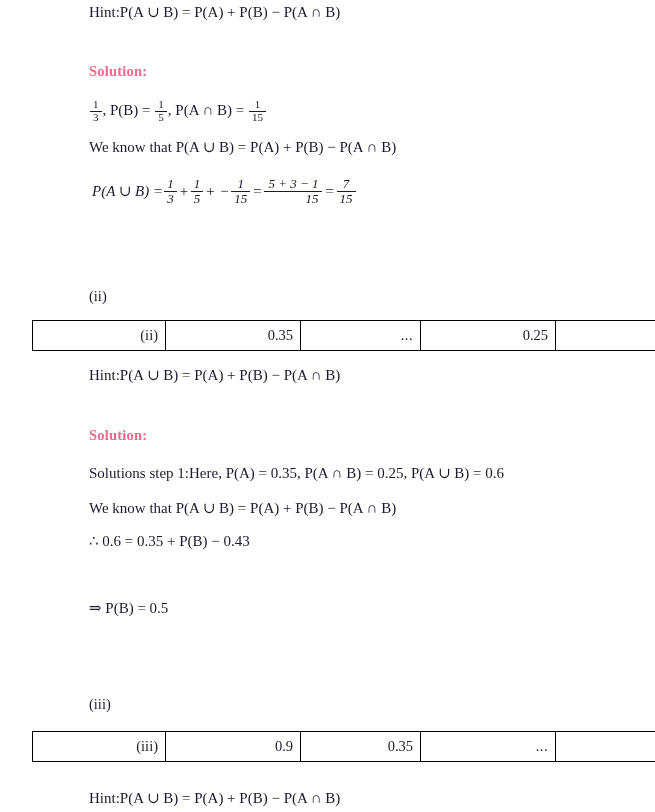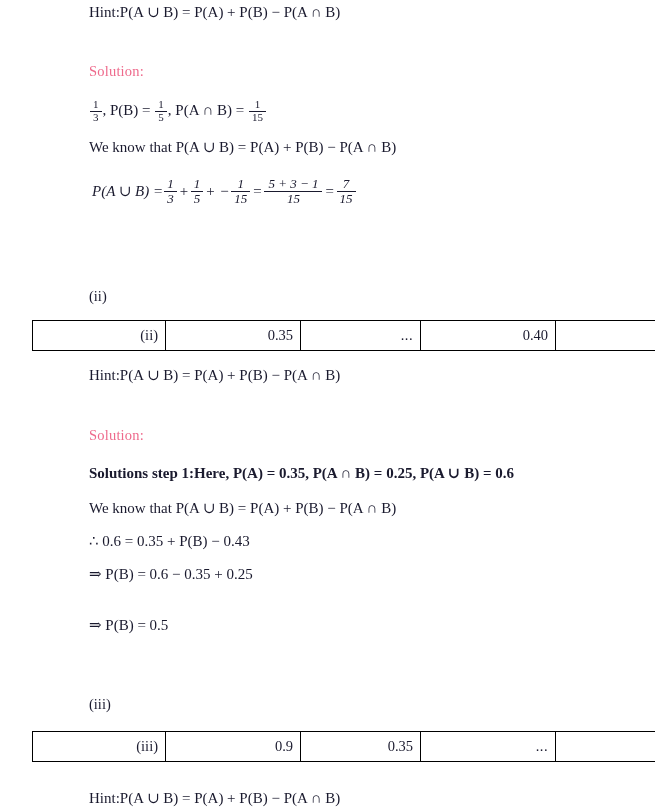--- a/index.html
+++ b/index.html
@@ -27,21 +27,21 @@
     font-size: 15px;
     line-height: 1.2;
     color: #1a1a2e;
   }
   .hint {
     left: 57px;
     font-size: 15px;
   }
   .solution-head {
     left: 57px;
-    font-weight: normal;
+    font-weight: bold;
     font-size: 14.5px;
     color: #ee6a8c;
     letter-spacing: 0.2px;
   }
   .step {
     left: 57px;
     font-size: 15px;
   }
   .eqn {
     left: 57px;
@@ -78,20 +78,21 @@
     font-size: 11px;
     line-height: 1.05;
     border-top: 1px solid #1a1a2e;
     padding: 0 3px;
   }
   .frac.big .num, .frac.big .den {
     font-size: 13px;
   }
   .frac.wide .num, .frac.wide .den {
     padding: 0 4px;
+    text-align: right;
   }
 
   
   .prob-table {
     position: absolute;
     border-collapse: collapse;
     table-layout: fixed;
     font-size: 14.5px;
   }
   .prob-table td {
@@ -137,39 +138,38 @@
       <col style="width:135px;">
       <col style="width:120px;">
       <col style="width:135px;">
       <col style="width:131px;">
     </colgroup>
     <tbody>
       <tr>
         <td>(ii)</td>
         <td>0.35</td>
         <td class="dots">...</td>
-        <td>0.40</td>
+        <td>0.25</td>
         <td>0.7</td>
       </tr>
     </tbody>
   </table>
 
   <div class="line hint" style="top:366px;">Hint:P(A ∪ B) = P(A) + P(B) − P(A ∩ B)</div>
 
   <div class="line solution-head" style="top:427px;">Solution:</div>
 
-  <div class="line step" style="top:464px;font-weight:bold;">Solutions step 1:Here, P(A) = 0.35, P(A ∩ B) = 0.25, P(A ∪ B) = 0.6</div>
+  <div class="line step" style="top:464px;">Solutions step 1:Here, P(A) = 0.35, P(A ∩ B) = 0.25, P(A ∪ B) = 0.6</div>
 
   <div class="line step" style="top:499px;">We know that P(A ∪ B) = P(A) + P(B) − P(A ∩ B)</div>
 
   <div class="line step" style="top:532px;">∴  0.6 = 0.35 + P(B) − 0.43</div>
 
-  <div class="line step" style="top:565px;">⇒  P(B) = 0.6 − 0.35 + 0.25</div>
 
-  <div class="line step" style="top:616px;">⇒  P(B) = 0.5</div>
+  <div class="line step" style="top:599px;">⇒  P(B) = 0.5</div>
 
   <div class="line romanlabel" style="top:696px;">(iii)</div>
 
   <table class="prob-table" style="top:731px; left:0px; width:654px;">
     <colgroup>
       <col style="width:133px;">
       <col style="width:135px;">
       <col style="width:120px;">
       <col style="width:135px;">
       <col style="width:131px;">

